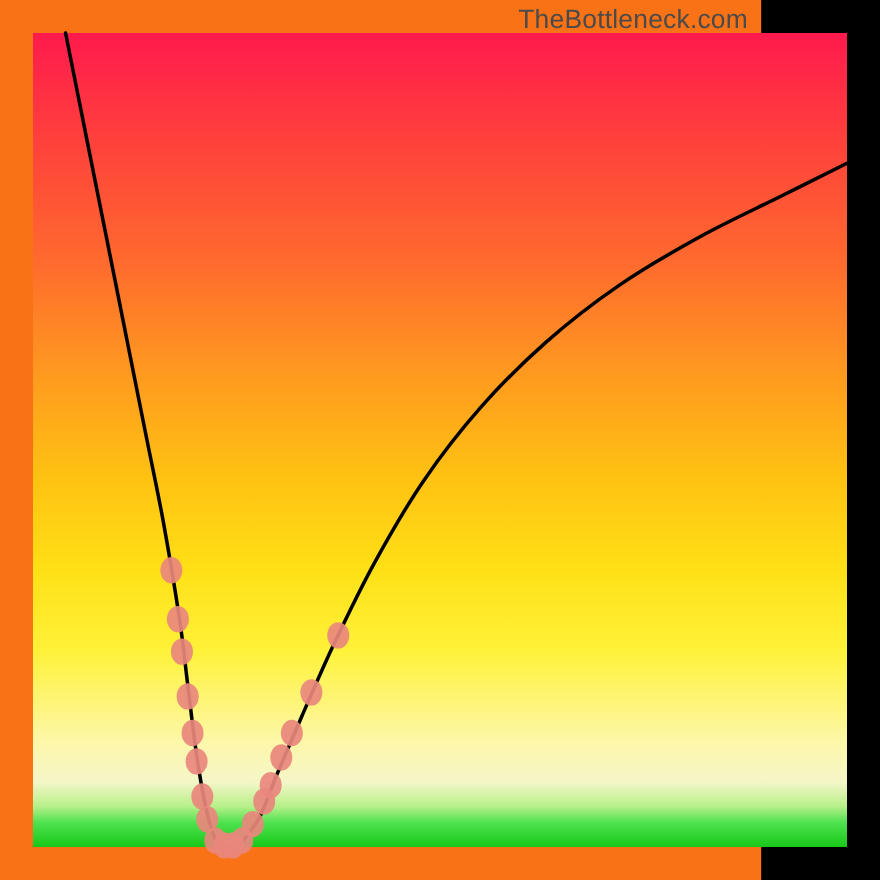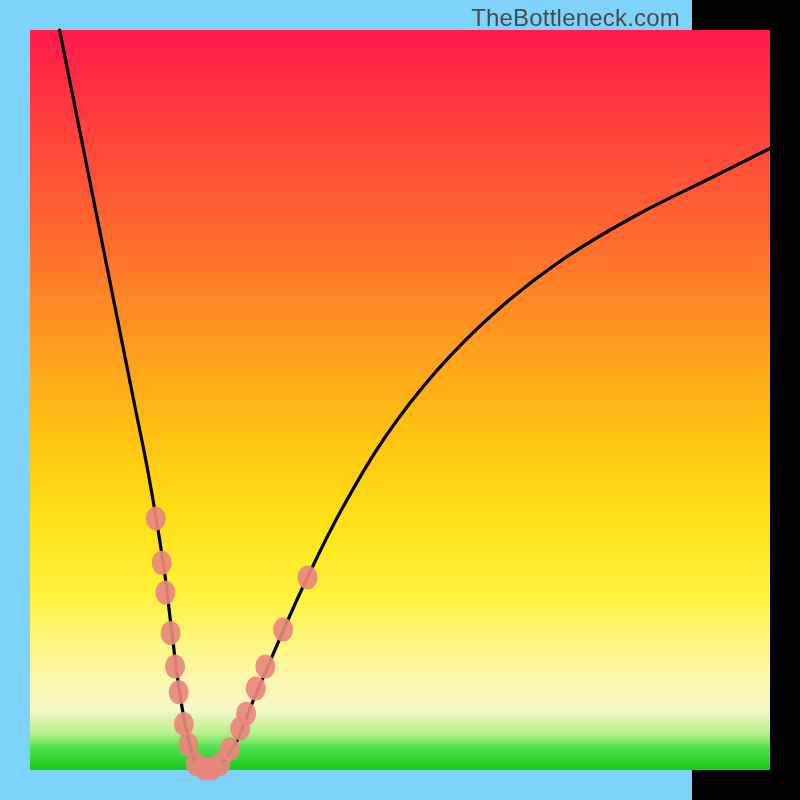--- a/index.html
+++ b/index.html
@@ -10,21 +10,21 @@
     overflow: hidden;
     background: #000;
     font-family: Arial, Helvetica, sans-serif;
   }
   .frame {
     position: absolute;
     left: 0;
     top: 0;
     width: 692px;
     height: 800px;
-    background: #7dd3fc;
+    background: #f97316;
   }
   .plot {
     position: absolute;
     left: 30px;
     top: 30px;
     width: 740px;
     height: 740px;
     
     background: linear-gradient(
       to bottom,

